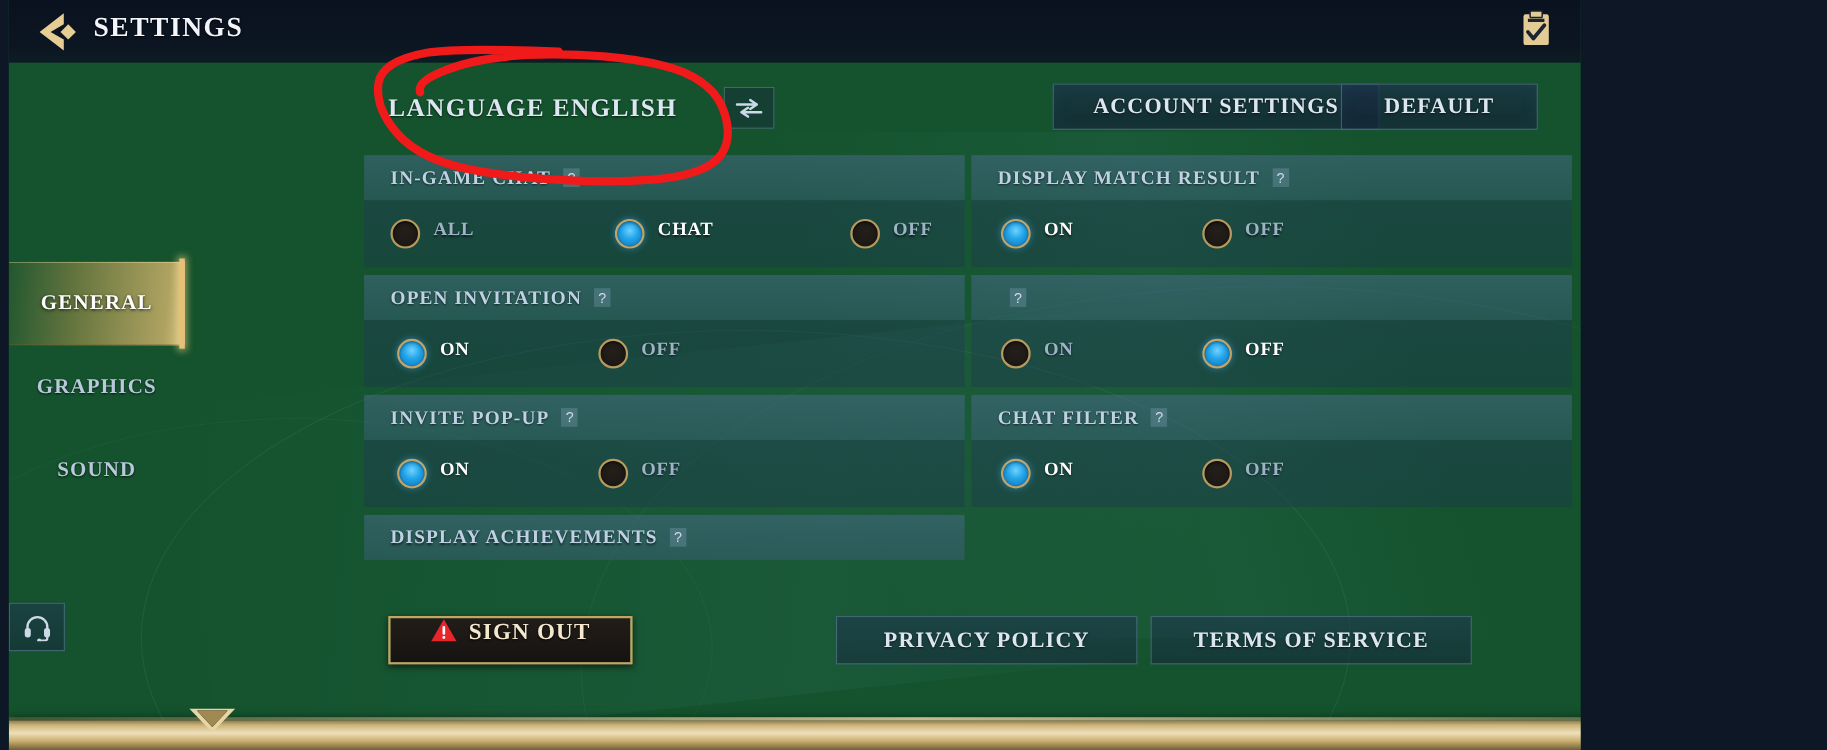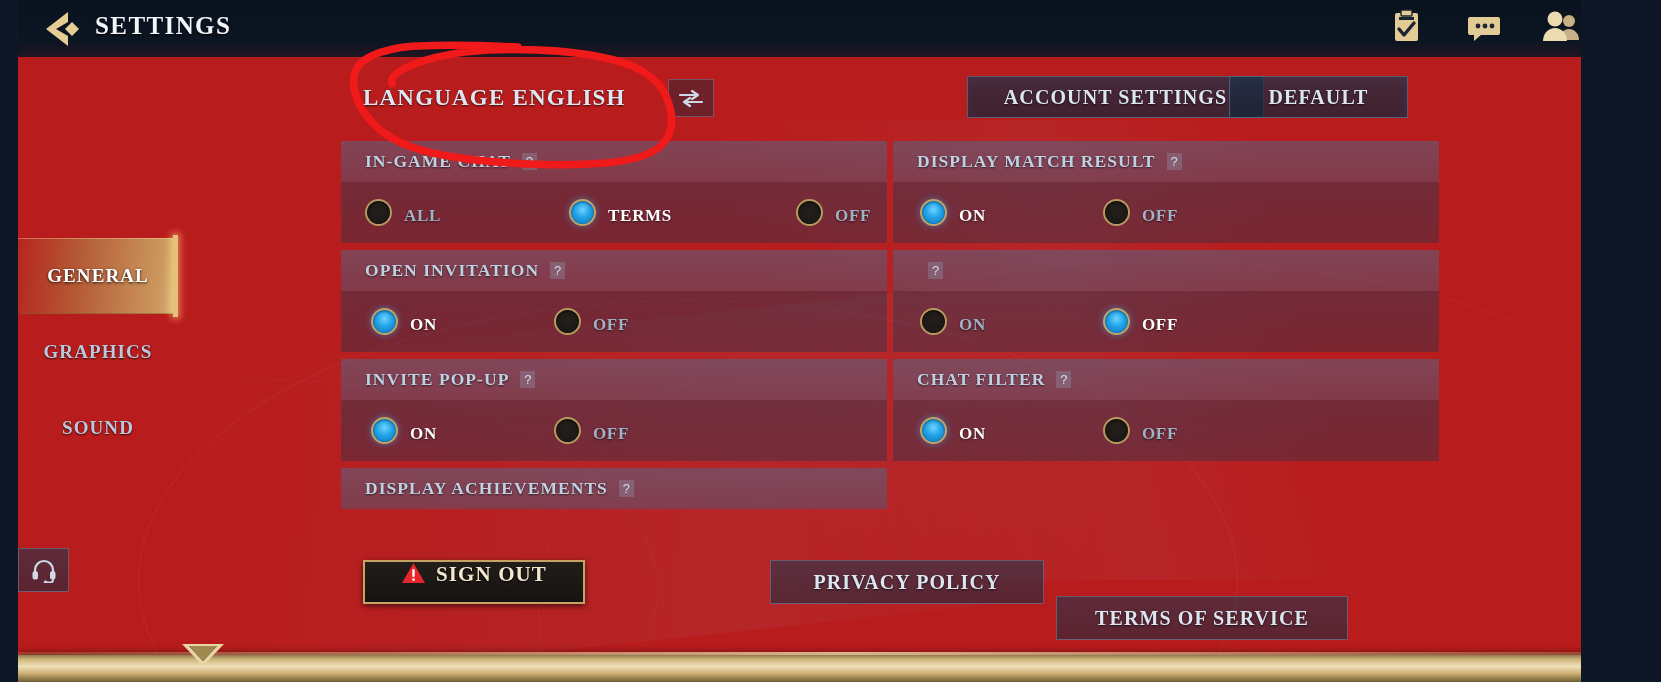--- a/index.html
+++ b/index.html
@@ -4,27 +4,27 @@
 <style>
   * { margin:0; padding:0; box-sizing:border-box; }
   html,body { width:1661px; height:682px; overflow:hidden; }
   body {
     font-family:"Liberation Serif", serif;
     background:#0d1726;
     position:relative;
   }
 
   #stage{
-    position:absolute; left:18px; top:0; width:1563px; height:682px;
+    position:absolute; left:8px; top:0; width:1429px; height:682px;
     overflow:hidden;
     background:
       radial-gradient(ellipse 900px 520px at 66% 62%, rgba(46,94,140,.42) 0%, rgba(30,62,98,0) 70%),
       radial-gradient(ellipse 700px 400px at 20% 85%, rgba(30,70,110,.35) 0%, rgba(20,44,72,0) 72%),
       linear-gradient(170deg,#14202f 0%, #16273a 30%, #1b3category 0%, #1d3characters 0%, #1c3консульт 0%, #1b334b 62%, #1d3a55 100%);
-    background-color:#b91c1c;
+    background-color:#14532d;
   }
   
   .streak{ position:absolute; pointer-events:none; }
   .s1{ left:170px; top:300px; width:1300px; height:320px;
        background:linear-gradient(102deg, rgba(120,180,230,0) 0%, rgba(130,190,235,.06) 45%, rgba(120,180,230,0) 70%);
        transform:rotate(-6deg); }
   .s2{ left:600px; top:120px; width:900px; height:460px;
        background:linear-gradient(75deg, rgba(110,170,220,0) 20%, rgba(140,200,240,.055) 52%, rgba(110,170,220,0) 74%); }
   .arc{ position:absolute; border:1px solid rgba(150,200,240,.085); border-radius:50%;
         pointer-events:none; }
@@ -124,21 +124,21 @@
   .help{
     display:inline-block; margin-left:11px; width:15px; height:17px;
     background:rgba(150,180,210,.26);
     color:#cfdcea; font-size:13px; line-height:17px; text-align:center;
     font-family:"Liberation Sans", sans-serif; cursor:pointer;
   }
   .card-body{
     height:61px; display:flex; align-items:center;
     background:linear-gradient(180deg, rgba(33,59,88,.46) 0%, rgba(28,52,79,.40) 100%);
   }
-  .opt{ display:flex; align-items:flex-end; cursor:pointer; }
+  .opt{ display:flex; align-items:flex-start; cursor:pointer; }
   .radio{
     width:27px; height:27px; border-radius:50%;
     border:2px solid #b79a5e;
     background:radial-gradient(circle at 50% 42%, #241f1a 0%, #191614 100%);
     box-shadow:inset 0 1px 2px rgba(0,0,0,.8);
     display:flex; align-items:center; justify-content:center;
     flex:none;
   }
   .radio.on{
     border-color:#c2a468;
@@ -169,21 +169,21 @@
     position:absolute; top:12px; height:44px; cursor:pointer;
     border:1px solid rgba(130,165,200,.40);
     background:linear-gradient(180deg, rgba(30,54,80,.58), rgba(22,40,60,.58));
     display:flex; align-items:center; justify-content:center;
   }
   .botbtn span{
     font-size:20px; letter-spacing:1.1px; font-weight:700; color:#dbe6f1;
     text-shadow:0 1px 2px rgba(0,0,0,.7);
   }
   #btn-privacy{ left:752px; width:274px; }
-  #btn-terms{ left:1038px; width:292px;margin-top:36px; }
+  #btn-terms{ left:1038px; width:292px; }
   #btn-support{ left:1342px; top:12px; width:51px; height:44px; cursor:pointer;
     border:1px solid rgba(130,165,200,.40);
     background:linear-gradient(180deg, rgba(30,54,80,.58), rgba(22,40,60,.58));
     display:flex; align-items:center; justify-content:center; }
 
   
   #footer{
     position:absolute; left:0; top:655px; width:1661px; height:27px; z-index:8;
     background:linear-gradient(180deg,#8d7a4c 0%, #cdb47a 16%, #efe0bb 42%, #c9ac6d 70%, #6d5c36 100%);
     box-shadow:0 -2px 8px rgba(0,0,0,.5);
@@ -286,21 +286,21 @@
           <span class="htxt">IN-GAME CHAT</span>
           <span class="help">?</span>
         </div>
         <div class="card-body">
           <div class="opt" style="margin-left:24px;">
             <span class="radio"></span>
             <span class="olbl">ALL</span>
           </div>
           <div class="opt sel" style="margin-left:128px;">
             <span class="radio on"></span>
-            <span class="olbl">TERMS</span>
+            <span class="olbl">CHAT</span>
           </div>
           <div class="opt" style="margin-left:124px;">
             <span class="radio"></span>
             <span class="olbl">OFF</span>
           </div>
         </div>
       </div>
 
       <div class="card">
         <div class="card-head">

